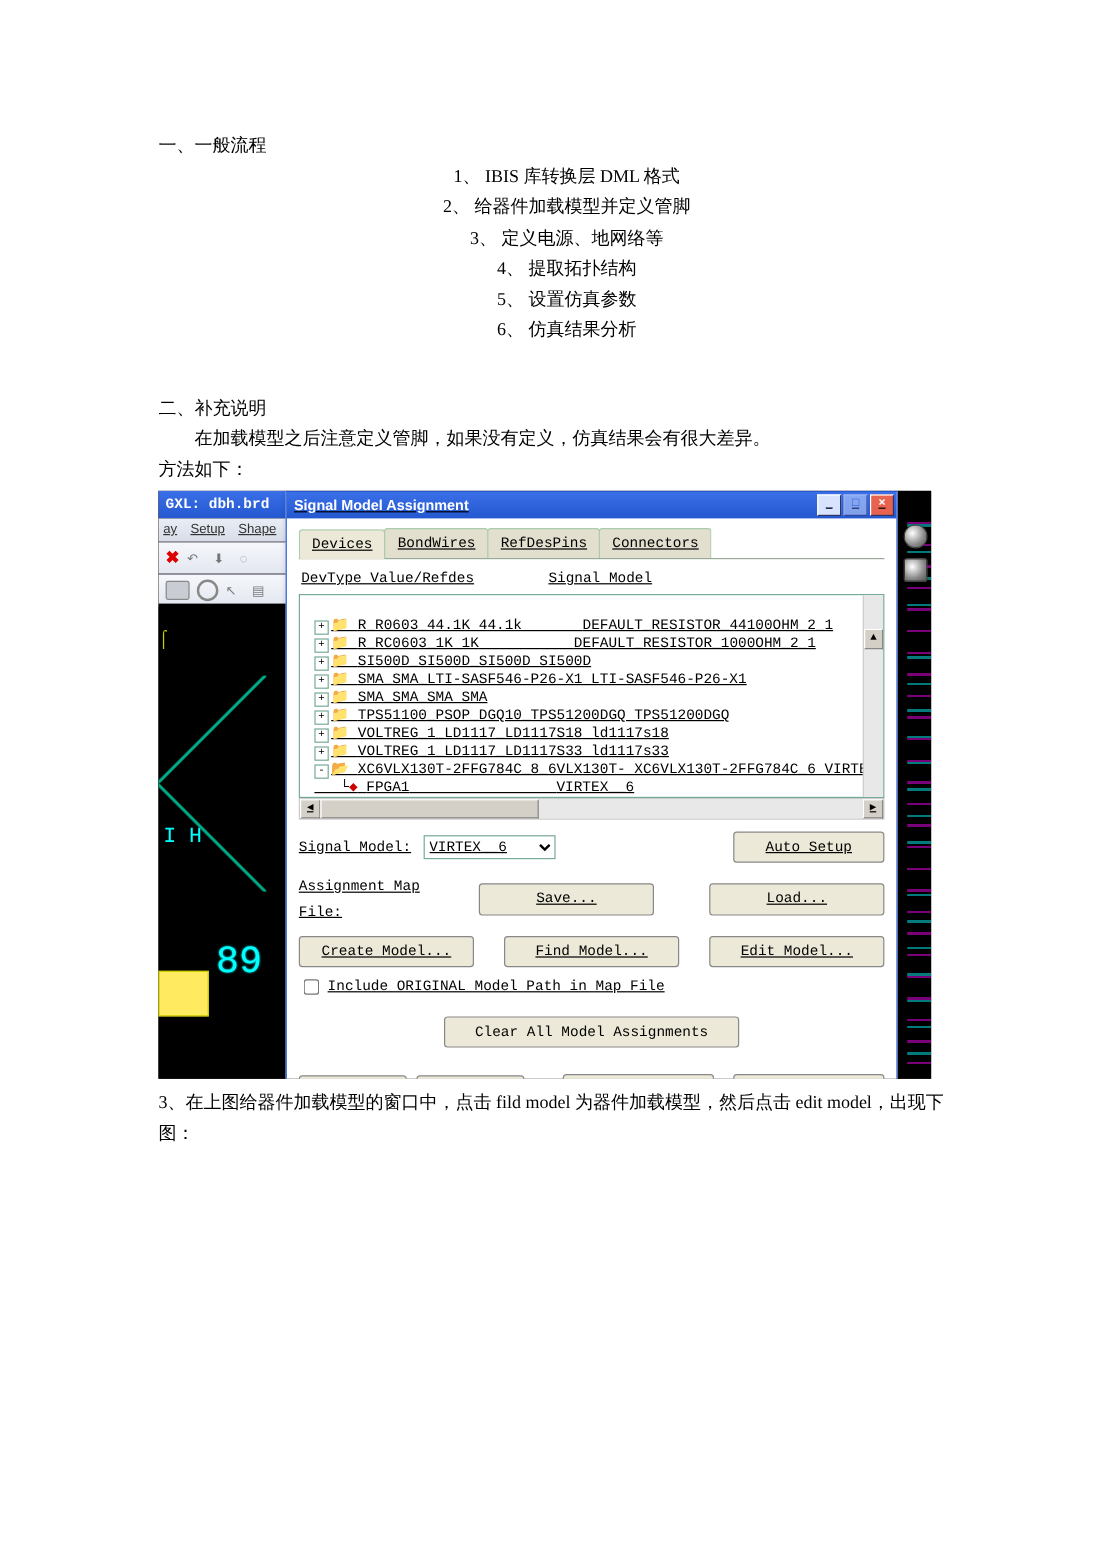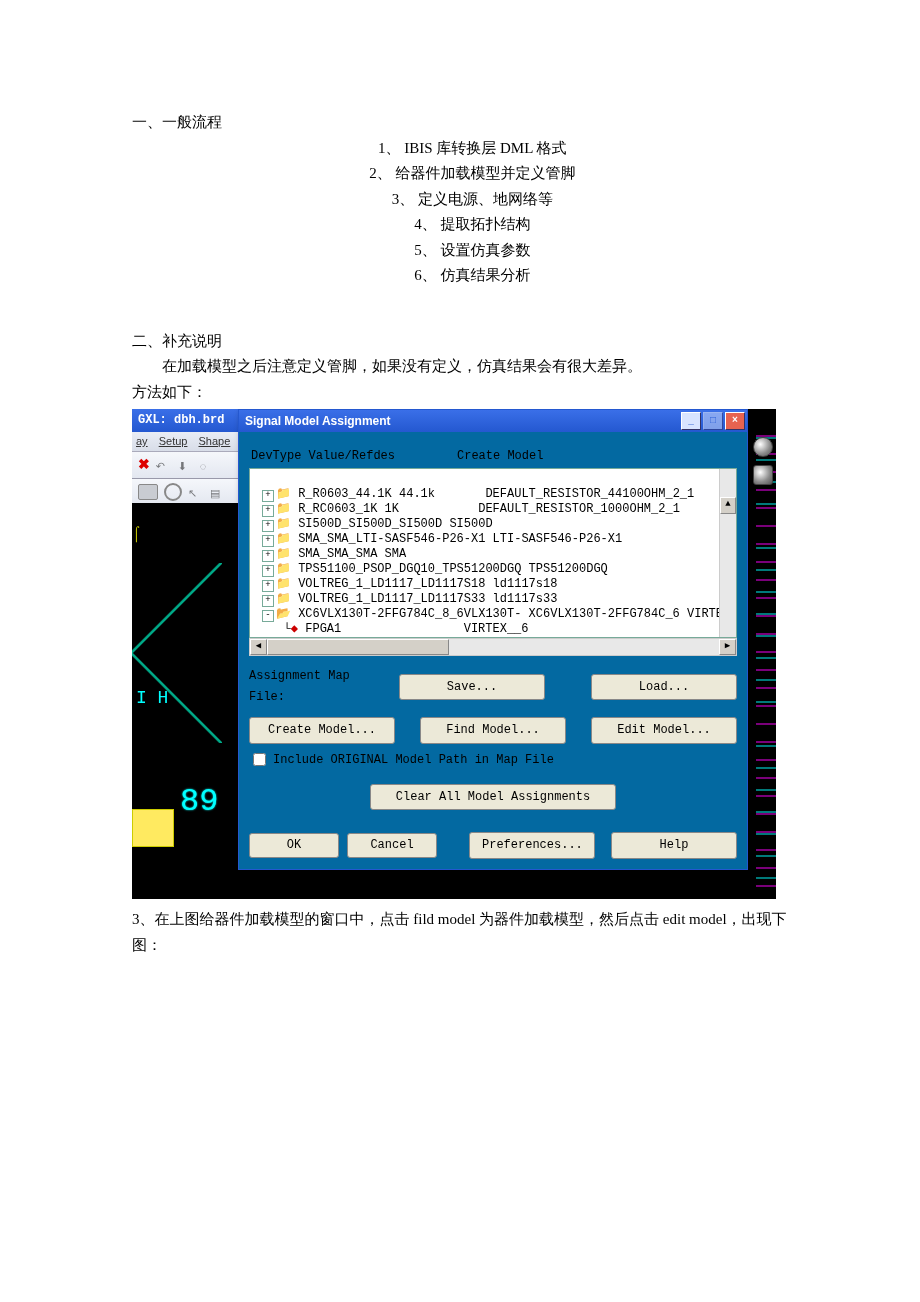--- a/index.html
+++ b/index.html
@@ -111,23 +111,24 @@
     position:absolute; right:3px; width:18px; height:18px; border-radius:50%;
     background: radial-gradient(circle at 35% 35%, #fff, #888 60%, #555);
     border:1px solid #444;
   }
 
   
   .dialog {
     position: absolute;
     left: 106px; top: 0;
     width: 508px;
-    background: #0369a1;
+    background: #ffffff;
     border: 1px solid #2458d0;
     box-shadow: 2px 2px 6px rgba(0,0,0,.3);
+    text-decoration: underline;
   }
   .dlg-title {
     height: 22px;
     background: linear-gradient(#3a6fe8, #2458d0);
     color: #fff; font-weight: bold;
     display:flex; align-items:center; justify-content:space-between;
     padding: 0 2px 0 6px;
     font-family: Tahoma, sans-serif;
     font-size: 12px;
   }
@@ -225,24 +226,30 @@
         <div class="dlg-title">
           <span>Signal Model Assignment</span>
           <span class="dlg-title-icons">
             <span class="dlg-tbtn">_</span>
             <span class="dlg-tbtn" style="opacity:.5">□</span>
             <span class="dlg-tbtn close">×</span>
           </span>
         </div>
         <div class="dlg-body">
 
+          <div class="tabs">
+            <div class="tab active">Devices</div>
+            <div class="tab">BondWires</div>
+            <div class="tab">RefDesPins</div>
+            <div class="tab">Connectors</div>
+          </div>
 
           <div class="hdr-row">
             <span class="c1">DevType Value/Refdes</span>
-            <span>Create Model</span>
+            <span>Signal Model</span>
           </div>
 
           <div class="tree"><div style="padding-left:8px;">
 <span class="node-icon">+</span>📁 <span>R_R0603_44.1K 44.1k</span>       <span>DEFAULT_RESISTOR_44100OHM_2_1</span>
 <span class="node-icon">+</span>📁 <span>R_RC0603_1K 1K</span>           <span>DEFAULT_RESISTOR_1000OHM_2_1</span>
 <span class="node-icon">+</span>📁 <span>SI500D_SI500D_SI500D SI500D</span>
 <span class="node-icon">+</span>📁 <span>SMA_SMA_LTI-SASF546-P26-X1 LTI-SASF546-P26-X1</span>
 <span class="node-icon">+</span>📁 <span>SMA_SMA_SMA SMA</span>
 <span class="node-icon">+</span>📁 <span>TPS51100_PSOP_DGQ10_TPS51200DGQ TPS51200DGQ</span>
 <span class="node-icon">+</span>📁 <span>VOLTREG_1_LD1117_LD1117S18 ld1117s18</span>
@@ -255,20 +262,28 @@
             </div>
           </div>
           <div class="tree-scroll-h">
             <div class="arrow">◀</div>
             <div class="track">
                 <div class="thumb"></div>
               </div>
             <div class="arrow">▶</div>
           </div>
 
+          <div class="row">
+            <span class="field">Signal Model:</span>
+            <select class="combo">
+              <option>VIRTEX__6</option>
+            </select>
+            <span style="flex:1"></span>
+            <span class="btn">Auto Setup</span>
+          </div>
 
           <div class="row">
             <span class="field">Assignment Map File:</span>
             <span style="width:6px"></span>
             <span class="btn" style="min-width:120px">Save...</span>
             <span style="width:30px"></span>
             <span class="btn" style="min-width:120px">Load...</span>
           </div>
 
           <div class="row">

